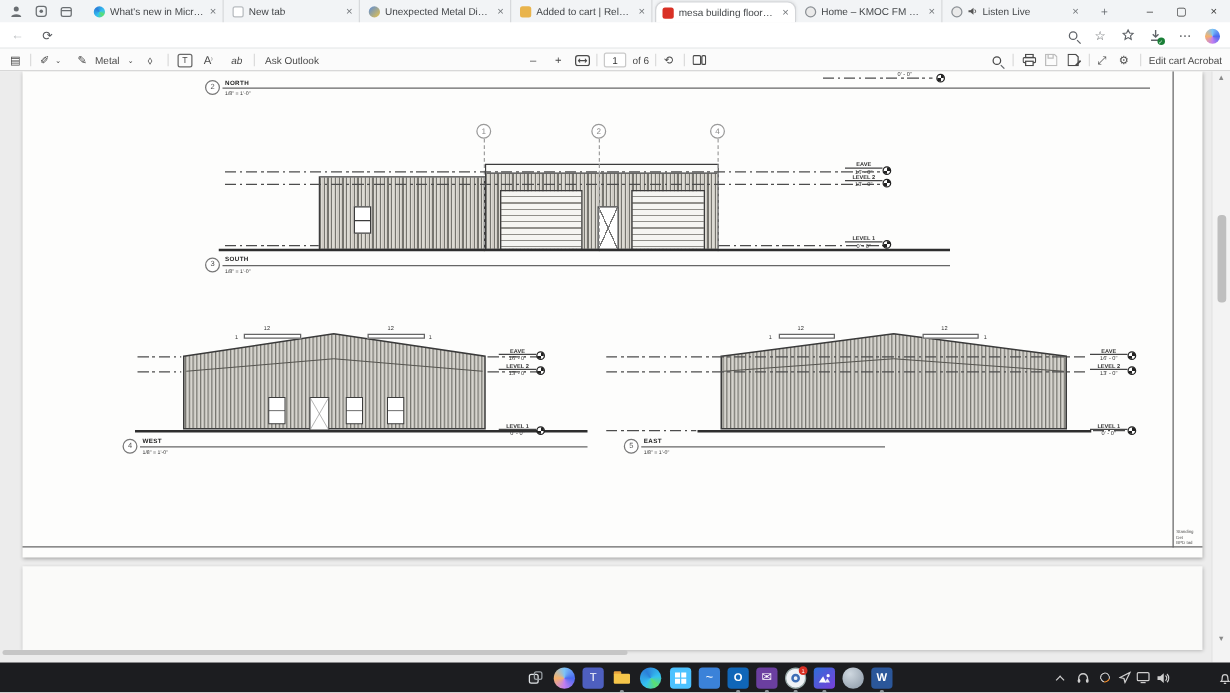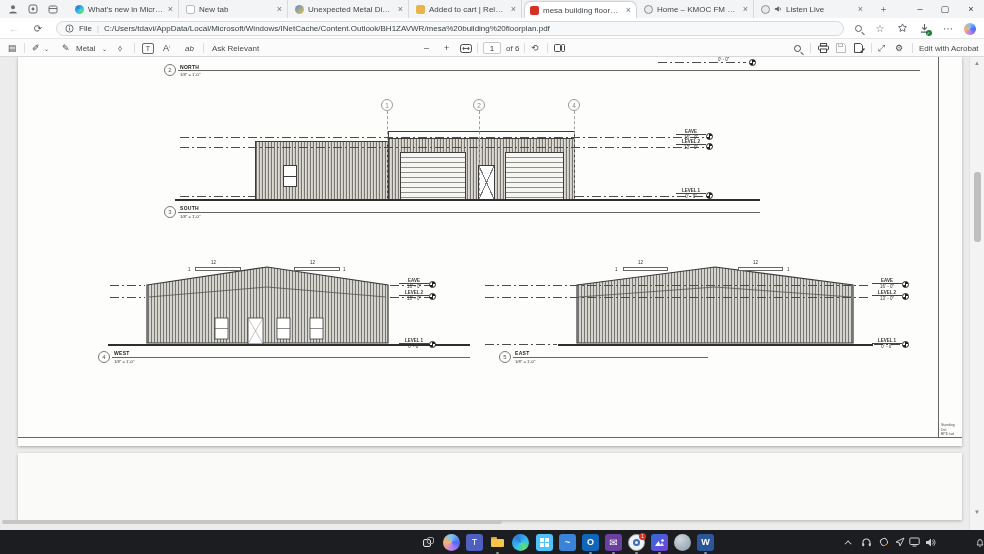--- a/index.html
+++ b/index.html
@@ -129,30 +129,20 @@
     </div>
     <div class="chromeico" style="left:876px;">＋</div>
     <div class="winbtn" style="left:908px;">–</div>
     <div class="winbtn" style="left:933px;">▢</div>
     <div class="winbtn" style="left:958px;width:26px;">×</div>
   </div>
 
   <div class="navbar">
     <div class="navico" style="left:6px;color:#b7babd;">←</div>
     <div class="navico" style="left:30px;">⟳</div>
-    <div class="pill">
-      <svg width="9" height="9" viewBox="0 0 10 10">
-          <circle cx="5" cy="5" r="4" fill="none" stroke="#5f6368"></circle>
-          <line x1="5" y1="4.2" x2="5" y2="7.2" stroke="#5f6368"></line>
-          <circle cx="5" cy="2.8" r=".7" fill="#5f6368"></circle>
-        </svg>
-      <span>File</span>
-      <span style="color:#c4c7ca;">|</span>
-      <span class="url">C:/Users/tdavi/AppData/Local/Microsoft/Windows/INetCache/Content.Outlook/BH1ZAVWR/mesa%20building%20floorplan.pdf</span>
-    </div>
     <div class="navico" style="left:850px;">
         <span class="mag"></span>
       </div>
     <div class="navico" style="left:872px;">☆</div>
     <div class="navico" style="left:894px;">
       <svg width="11" height="11" viewBox="0 0 12 12">
           <path d="M6 1 l1.3 2.7 3 .4 -2.2 2.1 .6 3 -2.7-1.5 -2.7 1.5 .6-3 -2.2-2.1 3-.4z" fill="none" stroke="#5f6368"></path>
         </svg>
     </div>
     <div class="navico" style="left:916px;">
@@ -176,21 +166,21 @@
     <div class="pico" style="left:44px;font-size:6px;">⌄</div>
     <div class="pico" style="left:62px;">✎</div>
     <div class="pico" style="left:76px;font-size:8px;">Metal</div>
     <div class="pico" style="left:102px;font-size:6px;">⌄</div>
     <div class="pico" style="left:118px;">⬨</div>
     <div class="psep" style="left:134px;"></div>
     <div class="pico" style="left:142px;width:12px;height:11px;border:1px solid #6a6a6a;border-radius:2px;font-size:7px;top:3.5px;">T</div>
     <div class="pico" style="left:163px;">A<span style="font-size:5px;vertical-align:super;">⁾</span></div>
     <div class="pico" style="left:185px;font-size:8px;font-style:italic;">ab</div>
     <div class="psep" style="left:203px;"></div>
-    <div class="pico" style="left:212px;font-size:8px;">Ask Relevant</div>
+    <div class="pico" style="left:212px;font-size:8px;">Ask Outlook</div>
     <div class="pico" style="left:424px;">–</div>
     <div class="pico" style="left:444px;">+</div>
     <div class="pico" style="left:460px;">
       <svg width="12" height="9" viewBox="0 0 12 9">
           <rect x=".5" y=".5" width="11" height="8" rx="2" fill="none" stroke="#4a4a4a"></rect>
           <path d="M3 4.5h6 M4 3l-1.2 1.5L4 6 M8 3l1.2 1.5L8 6" stroke="#4a4a4a" fill="none" stroke-width=".9"></path>
         </svg>
     </div>
     <div class="psep" style="left:477px;"></div>
     <div class="pagebox">1</div>
@@ -224,21 +214,21 @@
     <div class="pico" style="left:854px;">
       <svg width="11" height="10" viewBox="0 0 11 10">
           <path d="M.5 .5 h6 l2 2 v7 h-8z" fill="none" stroke="#4a4a4a"></path>
           <path d="M6 9 L10 5 l1 1 -4 4z" fill="#4a4a4a"></path>
         </svg>
     </div>
     <div class="psep" style="left:871px;"></div>
     <div class="pico" style="left:878px;">⤢</div>
     <div class="pico" style="left:895px;">⚙</div>
     <div class="psep" style="left:912px;"></div>
-    <div class="pico" style="left:919px;font-size:8px;">Edit with Acrobat</div>
+    <div class="pico" style="left:919px;font-size:8px;">Edit cart Acrobat</div>
   </div>
 
   <div class="viewer">
     <div class="page2"></div>
     <div class="page">
 
       <div class="thin" style="left:920px;top:0;width:1px;height:381px;"></div>
       <div class="thin" style="left:0;top:380px;width:944px;height:1px;"></div>
       <div class="ap" style="left:923px;top:366px;width:20px;font-size:3.5px;color:#555;line-height:1.3;z-index:6;">
         <span>Standing Det</span><br><span>BPD tad</span>

